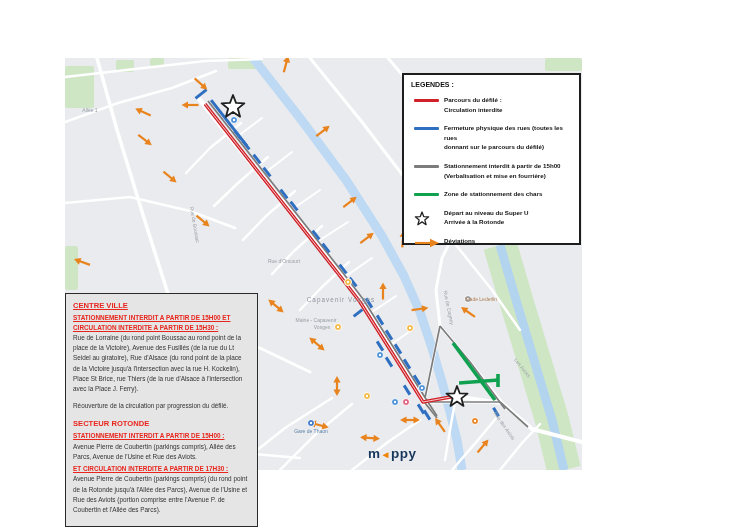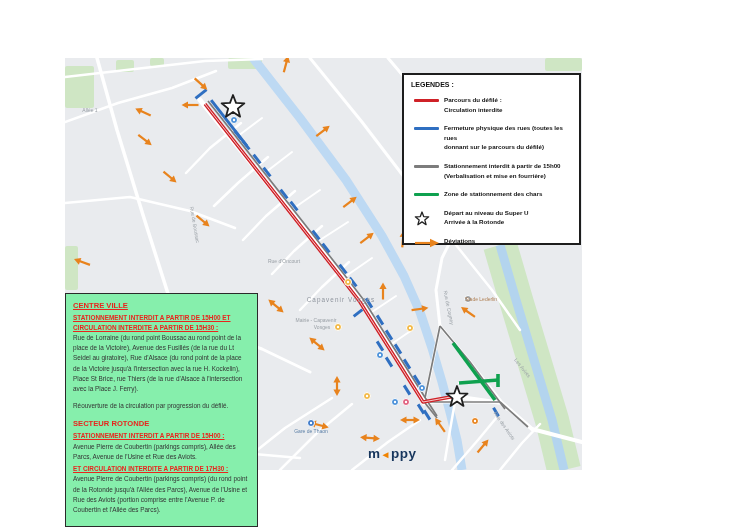--- a/index.html
+++ b/index.html
@@ -11,21 +11,21 @@
   .legend{position:absolute;left:402px;top:73px;width:179px;height:172px;background:#ffffff;
           border:2px solid #1d1d1d;box-sizing:border-box;padding:6px 6px 4px 7px;z-index:5;}
   .legend-title{font-size:7px;font-weight:bold;color:#111;margin-bottom:7px;}
   .lrow{display:flex;margin-bottom:9px;}
   .lsym{flex:0 0 30px;width:30px;display:flex;justify-content:flex-start;padding-left:3px;
         align-items:flex-start;padding-top:2px;}
   .lline{width:25px;height:3px;border-radius:1px;margin-top:2px;}
   .ltxt{font-size:6.2px;font-weight:bold;line-height:1.55;color:#111;}
 
   
-  .infobox{position:absolute;left:65px;top:293px;width:193px;background:#86efac;
+  .infobox{position:absolute;left:65px;top:293px;width:193px;background:#e5e5e5;
            border:1.6px solid #2a2a2a;box-sizing:border-box;padding:5px 7px 9px 7px;z-index:5;}
   .ib-title{color:#e8251d;font-weight:bold;font-size:7.6px;text-decoration:underline;margin:2px 0 3px;}
   .ib-title2{color:#e8251d;font-weight:bold;font-size:7.6px;margin:8px 0 3px;}
   .ib-alert{color:#e8251d;font-weight:bold;font-size:6.4px;text-decoration:underline;line-height:1.5;margin:0 0 1px;}
   .ib-body{color:#333;font-size:6.4px;line-height:1.58;margin:0 0 2px;}
   .ib-bodygap{color:#333;font-size:6.4px;line-height:1.58;margin:7px 0 2px;}
 
   
   text{font-family:"Liberation Sans",sans-serif;}
   .lbl{fill:#9aa0a6;font-size:5px;}

